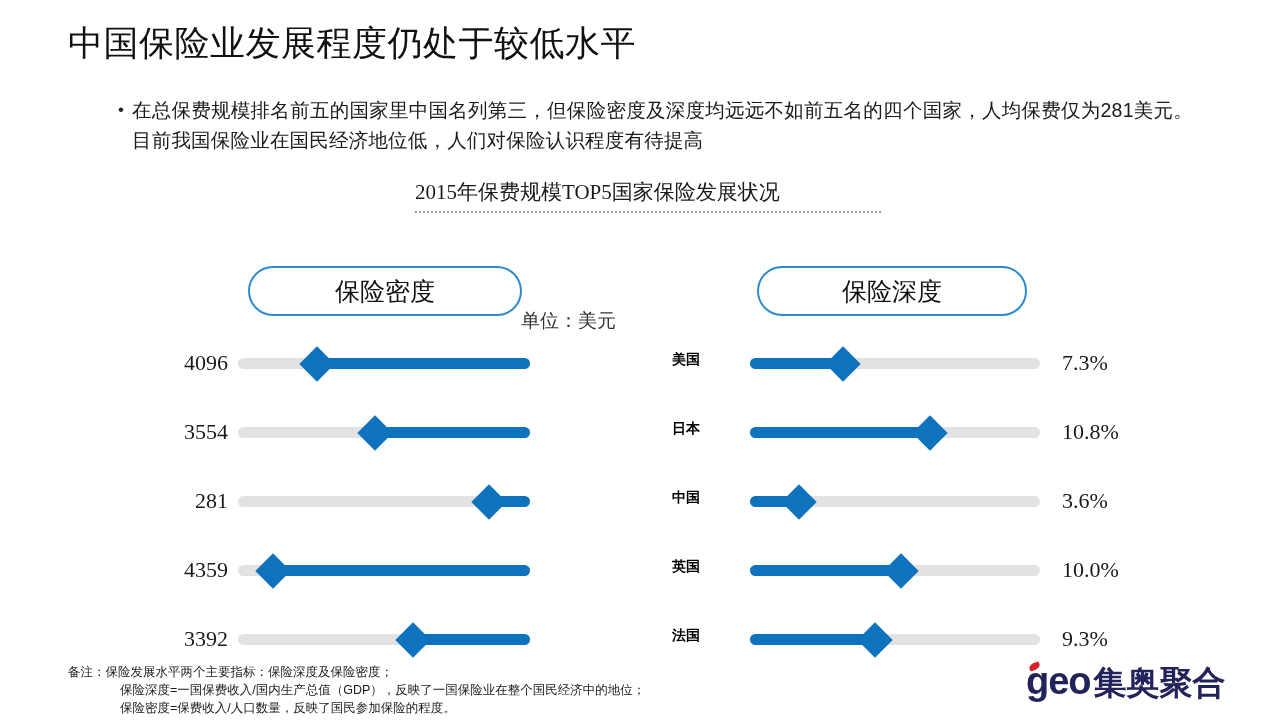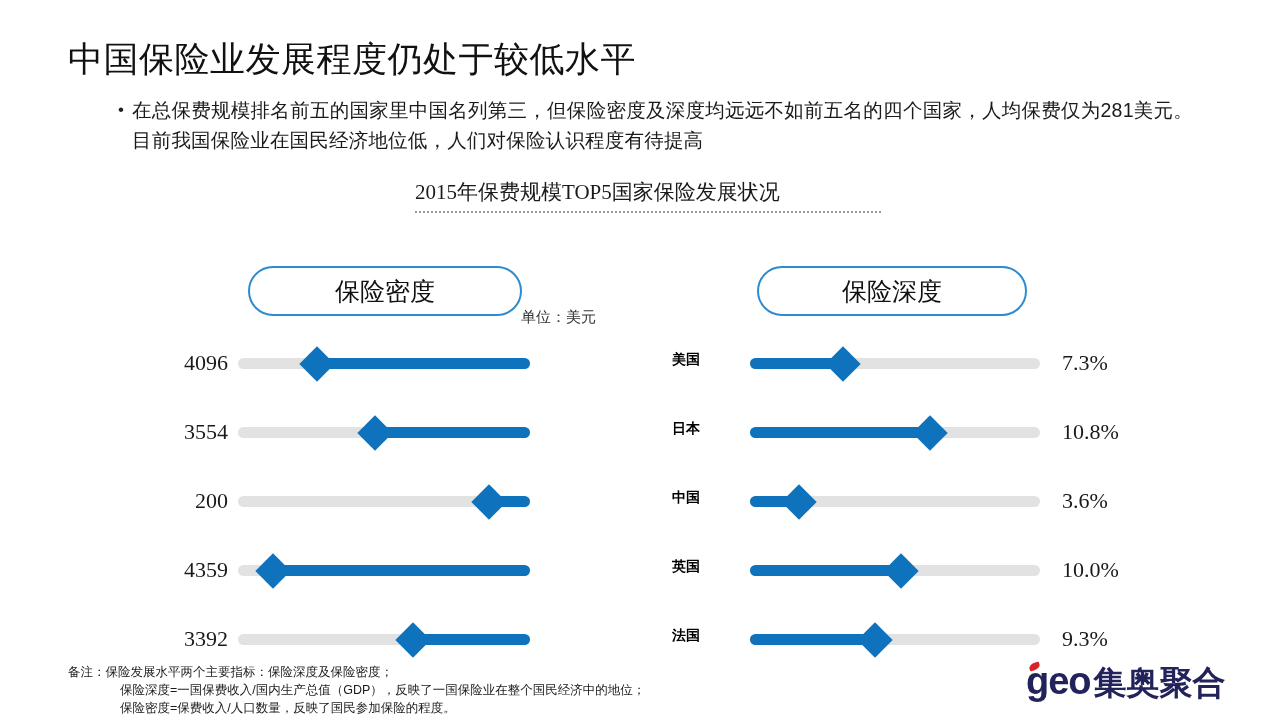--- a/index.html
+++ b/index.html
@@ -12,21 +12,21 @@
   }
   body {
     font-family: "Liberation Sans", "DejaVu Sans", sans-serif;
     color: #000000;
     position: relative;
   }
 
   
   .slide-title {
     position: absolute;
-    left: 68px; top: 36px;
+    left: 68px; top: 20px;
     font-size: 35px;
     font-weight: 400;
     letter-spacing: 0.5px;
     color: #111111;
     white-space: nowrap;
   }
 
   
   .bullet-row {
     position: absolute;
@@ -80,21 +80,21 @@
     font-size: 25px;
     color: #111;
     background: #fff;
   }
   #pill-left  { left: 248px; top: 266px; width: 274px; text-align: right; }
   #pill-right { left: 757px; top: 266px; width: 270px; }
 
   .unit-label {
     position: absolute;
     left: 521px; top: 308px;
-    font-size: 15px;
+    font-size: 19px;
     color: #333;
     white-space: nowrap;
   }
 
   
   .chart-area { position: absolute; left: 0; top: 334px; width: 1280px; }
   .chart-row {
     position: relative;
     height: 69px;
   }
@@ -240,21 +240,21 @@
     <div class="diamond" style="left: 375.24px;"></div>
     <div class="country">日本</div>
     <div class="track right">
         <div class="fill" style="left: 0px; width: 179.8px;"></div>
       </div>
     <div class="diamond" style="left: 929.8px;"></div>
     <div class="val-right">10.8%</div>
   </div>
 
   <div class="chart-row">
-    <div class="val-left">200</div>
+    <div class="val-left">281</div>
     <div class="track left">
         <div class="fill" style="left: 251.12px; width: 40.88px;"></div>
       </div>
     <div class="diamond" style="left: 489.12px;"></div>
     <div class="country">中国</div>
     <div class="track right">
         <div class="fill" style="left: 0px; width: 49.3px;"></div>
       </div>
     <div class="diamond" style="left: 799.3px;"></div>
     <div class="val-right">3.6%</div>

